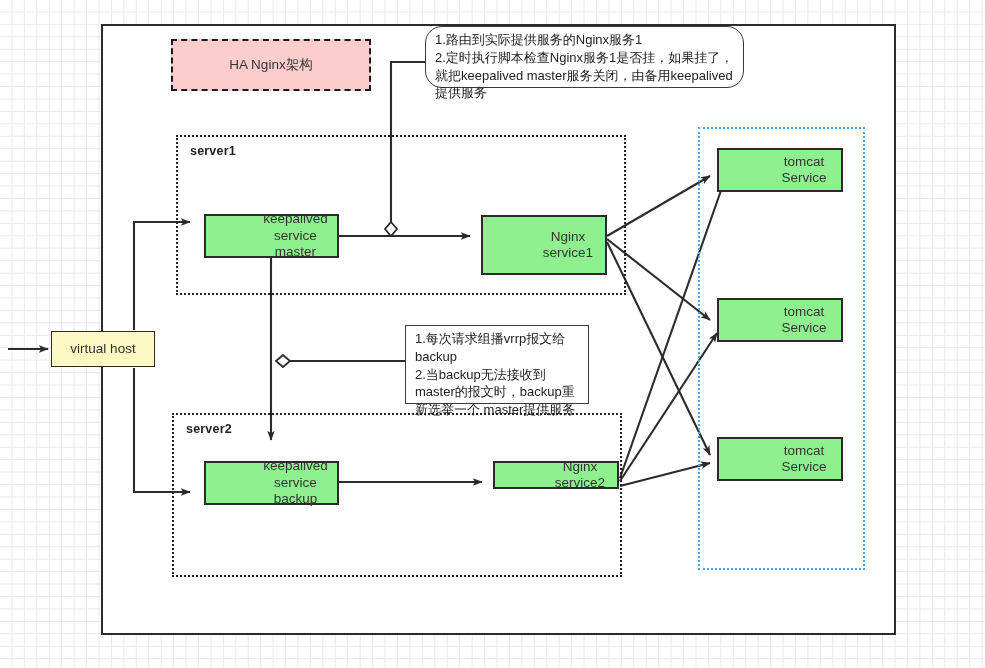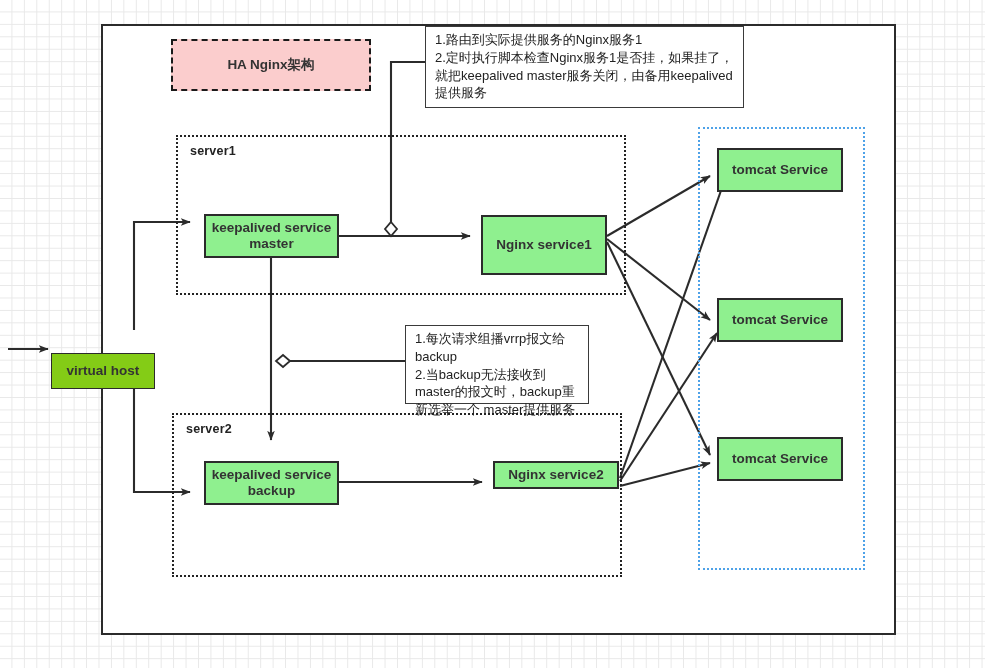--- a/index.html
+++ b/index.html
@@ -36,21 +36,20 @@
 
   .node {
     position: absolute;
     box-sizing: border-box;
     display: flex;
     align-items: center;
     justify-content: center;
     text-align: center;
     color: #333333;
     line-height: 1.22;
-    font-weight: bold;
   }
 
   .outer-frame {
     position: absolute;
     left: 101px; top: 24px;
     width: 795px; height: 611px;
     border: 2.5px solid #2b2b2b;
     background: #ffffff;
     box-sizing: border-box;
   }
@@ -74,31 +73,31 @@
     position: absolute;
     box-sizing: border-box;
     border: 2.5px dotted #4ea2e8;
     background: transparent;
   }
 
   .green-box {
     background: #8ff08f;
     border: 2.5px solid #2b2b2b;
     font-size: 13.5px;
+    padding-left: 48px;
   }
   .pink-box {
     background: #fbcdcd;
     border: 2.5px dashed #1a1a1a;
     font-size: 13.5px;
   }
   .white-box {
-    background: #84cc16;
+    background: #fef9c3;
     border: 1.8px solid #2b2b2b;
     font-size: 13.5px;
-    margin-top: 22px;
   }
   .note-box {
     position: absolute;
     box-sizing: border-box;
     background: #ffffff;
     border: 1.8px solid #3a3a3a;
     font-size: 13px;
     color: #222222;
     line-height: 1.37;
     padding: 4px 6px 4px 9px;
@@ -178,17 +177,17 @@
 <div class="node green-box" style="left:481px; top:215px; width:126px; height:60px;">Nginx service1</div>
 
 <div class="node green-box" style="left:493px; top:461px; width:126px; height:28px;">Nginx service2</div>
 
 <div class="node green-box" style="left:717px; top:148px; width:126px; height:44px;">tomcat Service</div>
 
 <div class="node green-box" style="left:717px; top:298px; width:126px; height:44px;">tomcat Service</div>
 
 <div class="node green-box" style="left:717px; top:437px; width:126px; height:44px;">tomcat Service</div>
 
-<div class="note-box" style="left:425px; top:26px; width:319px; height:82px;">1.路由到实际提供服务的Nginx服务1
+<div class="note-box" style="left:425px; top:26px; width:319px; height:62px;border-radius:17px;">1.路由到实际提供服务的Nginx服务1
 2.定时执行脚本检查Nginx服务1是否挂，如果挂了，就把keepalived master服务关闭，由备用keepalived提供服务</div>
 
 <div class="note-box" style="left:405px; top:325px; width:184px; height:79px;">1.每次请求组播vrrp报文给backup
 2.当backup无法接收到master的报文时，backup重新选举一个 master提供服务</div>
 
 </body></html>

